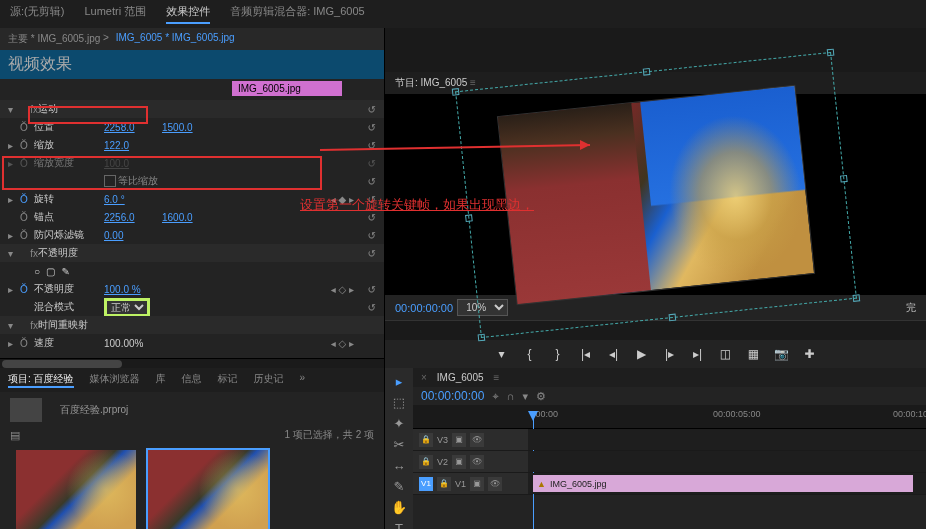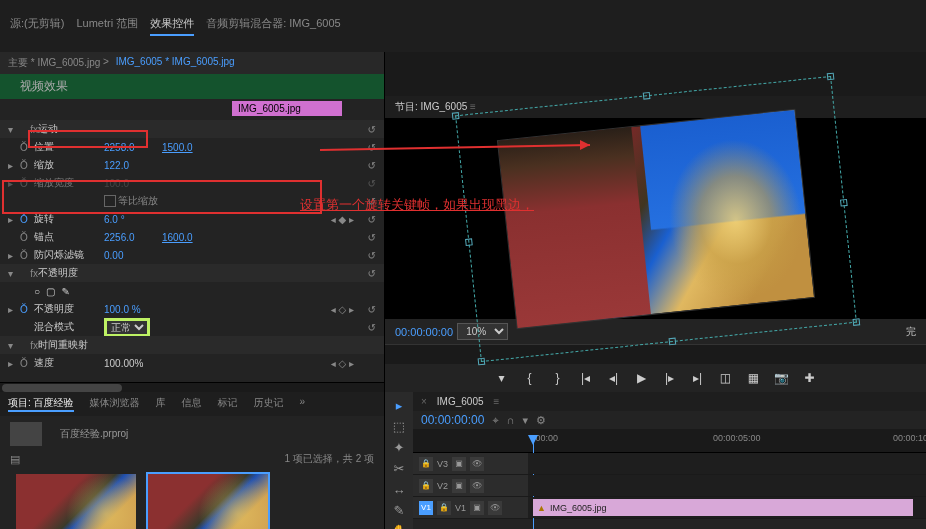--- a/index.html
+++ b/index.html
@@ -1,33 +1,33 @@
 <!DOCTYPE html>
 <html><head>
 <meta charset="utf-8">
 <style>
 * { margin: 0; padding: 0; box-sizing: border-box; font-family: "Microsoft YaHei", sans-serif; }
 body { background: #1a1a1a; color: #ccc; font-size: 11px; width: 926px; height: 529px; overflow: hidden; position: relative; }
-.top-tabs { display: flex; gap: 12px; padding: 16px 10px; background: #1e1e1e; font-size: 11px; }
+.top-tabs { display: flex; gap: 20px; padding: 4px 10px; background: #1e1e1e; font-size: 11px; }
 .top-tabs span { color: #888; cursor: pointer; }
 .top-tabs .active { color: #ccc; border-bottom: 2px solid #4a9eff; padding-bottom: 3px; }
 .layout { display: flex; height: 505px; }
 .left-col { width: 385px; display: flex; flex-direction: column; border-right: 1px solid #000; }
 .right-col { flex: 1; display: flex; flex-direction: column; }
 .effect-panel { flex: 1; background: #232323; overflow: hidden; position: relative; }
 .ep-header { display: flex; padding: 4px 8px; font-size: 10px; color: #888; background: #282828; }
 .ep-header .crumb { color: #4a9eff; margin-left: 4px; }
-.ep-title { padding: 4px 20px; font-size: 12px; color: #aaa; background: #14532d; }
+.ep-title { padding: 4px 8px; font-size: 16px; color: #aaa; background: #0c4a6e; }
 .clip-bar { margin: 2px 10px 4px 232px; background: #d070d0; color: #000; padding: 2px 6px; font-size: 10px; width: 110px; }
 .prop-row { display: flex; align-items: center; padding: 2px 8px; font-size: 10px; height: 18px; position: relative; }
 .prop-row .arrow { width: 12px; color: #888; }
 .prop-row .fx { width: 18px; color: #888; text-align: right; }
 .prop-row .watch { width: 14px; color: #888; }
 .prop-row .label { flex: 0 0 70px; color: #ccc; }
-.prop-row .val { color: #4a9eff; min-width: 50px; }
+.prop-row .val { color: #4a9eff; min-width: 50px; text-decoration: underline; }
 .prop-row .val2 { color: #4a9eff; margin-left: 8px; text-decoration: underline; }
 .prop-row .kf { position: absolute; right: 30px; color: #888; font-size: 10px; }
 .prop-row .reset { position: absolute; right: 8px; color: #888; }
 .group-head { background: #2a2a2a; }
 .redbox { position: absolute; border: 2px solid #e03030; pointer-events: none; }
 .red-text { position: absolute; color: #e03030; font-size: 13px; line-height: 1.5; text-decoration: underline; }
 .scrollbar { height: 10px; background: #1a1a1a; border-top: 1px solid #000; }
 .scrollbar .thumb { background: #444; height: 8px; margin: 1px 120px 1px 2px; border-radius: 4px; }
 .bottom-panel { height: 165px; background: #232323; display: flex; flex-direction: column; }
 .bp-tabs { display: flex; gap: 16px; padding: 4px 8px; font-size: 10px; background: #1e1e1e; }

